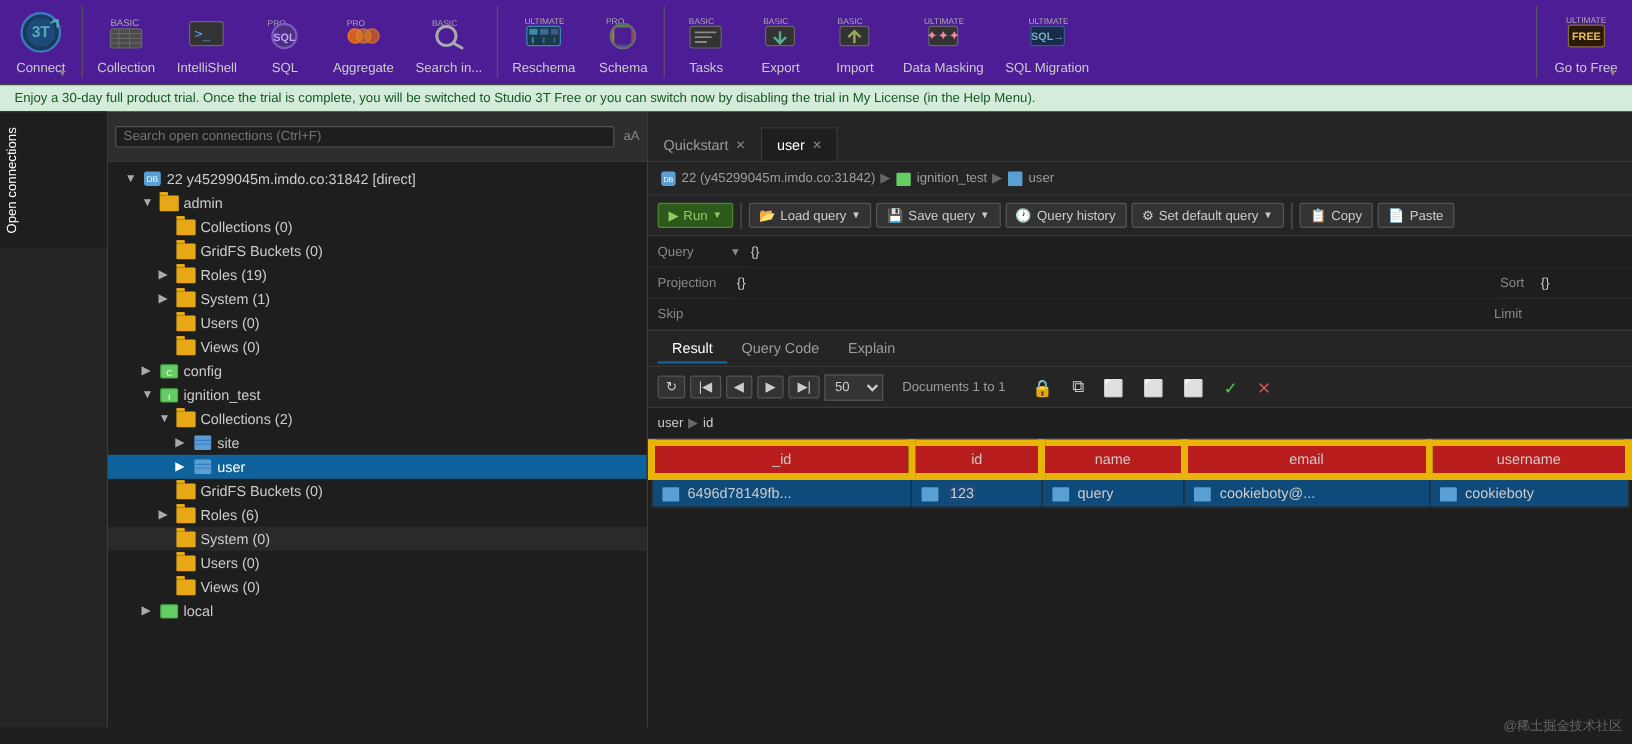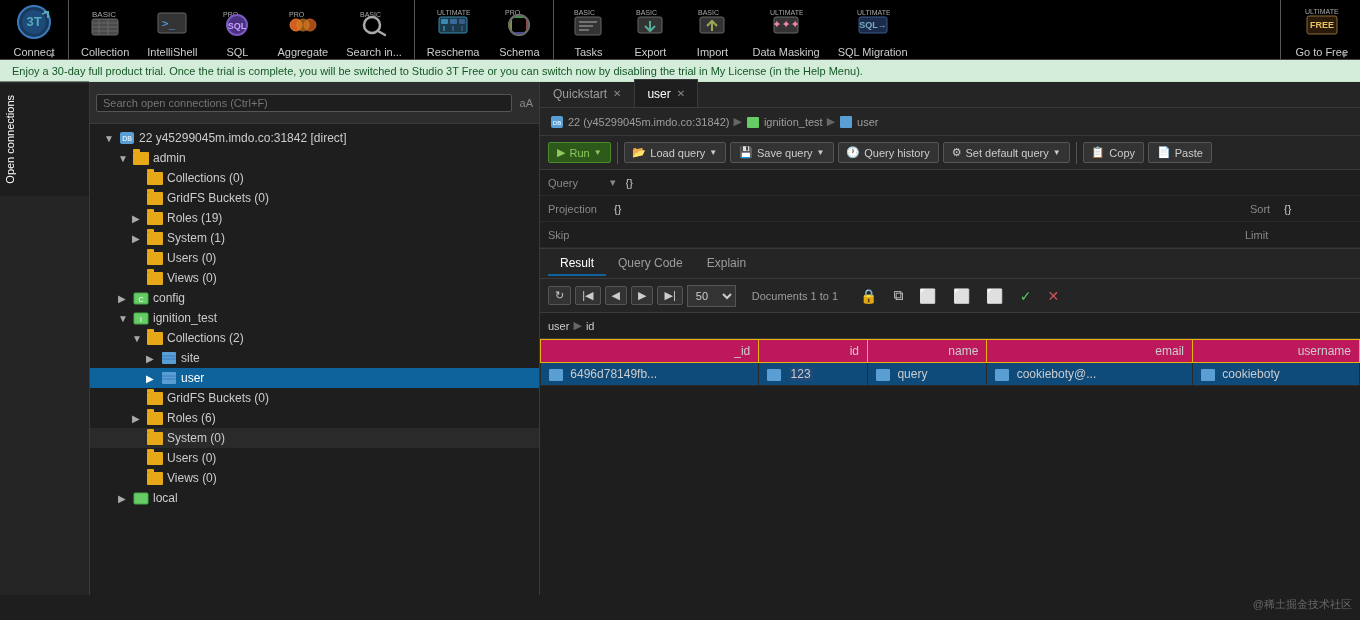--- a/index.html
+++ b/index.html
@@ -1,19 +1,19 @@
 <!DOCTYPE html>
 <html><head>
   <meta charset="utf-8">
   <style>
     * { box-sizing: border-box; margin: 0; padding: 0; }
     body { font-family: 'Segoe UI', Arial, sans-serif; font-size: 12px; background: #1e1e1e; color: #ccc; overflow: hidden; width: 1360px; height: 620px; }
 
     
-    .toolbar { display: flex; align-items: center; background: #000000; border-bottom: 1px solid #444; height: 60px; padding: 0 4px; gap: 2px; }
+    .toolbar { display: flex; align-items: center; background: #4c1d95; border-bottom: 1px solid #444; height: 71px; padding: 0 4px; gap: 2px; }
     .toolbar-item { display: flex; flex-direction: column; align-items: center; justify-content: center; padding: 4px 8px; min-width: 60px; cursor: pointer; height: 80px; color: #ccc; font-size: 11px; border-radius: 2px; position: relative; }
     .toolbar-item .icon-area { width: 40px; height: 40px; display: flex; align-items: center; justify-content: center; margin-bottom: 4px; }
     .toolbar-item .label { font-size: 11px; white-space: nowrap; }
     .toolbar-divider { width: 1px; background: #555; height: 60px; margin: 0 2px; }
 
     
     .notification-bar { background: #d4edda; color: #155724; padding: 4px 12px; font-size: 11px; border-bottom: 1px solid #c3e6cb; height: 22px; display: flex; align-items: center; }
 
     
     .main-layout { display: flex; height: calc(620px - 85px - 22px); }
@@ -37,21 +37,21 @@
     .indent-3 { padding-left: 42px; }
     .indent-4 { padding-left: 56px; }
     .tree-arrow { width: 14px; font-size: 10px; color: #aaa; flex-shrink: 0; }
     .tree-icon { width: 18px; height: 16px; flex-shrink: 0; display: flex; align-items: center; justify-content: center; margin-right: 3px; }
     .tree-label { font-size: 12px; color: #ccc; }
 
     
     .main-content { flex: 1; display: flex; flex-direction: column; background: #1e1e1e; }
 
     
-    .tab-bar { display: flex; background: #252526; border-bottom: 1px solid #3a3a3a; height: 26px; align-items: flex-end; }
+    .tab-bar { display: flex; background: #252526; border-bottom: 1px solid #3a3a3a; height: 42px; align-items: flex-end; }
     .tab { display: flex; align-items: center; padding: 0 12px; height: 28px; font-size: 12px; cursor: pointer; border: 1px solid transparent; border-bottom: none; color: #9d9d9d; gap: 6px; }
     .tab.active { background: #1e1e1e; border-color: #3a3a3a; color: #fff; }
     .tab-close { font-size: 10px; color: #888; cursor: pointer; }
 
     
     .breadcrumb { display: flex; align-items: center; padding: 4px 10px; background: #252526; border-bottom: 1px solid #3a3a3a; font-size: 11px; color: #9d9d9d; gap: 4px; height: 28px; }
     .breadcrumb-arrow { color: #666; }
 
     
     .query-toolbar { display: flex; align-items: center; padding: 4px 8px; background: #252526; border-bottom: 1px solid #3a3a3a; height: 34px; gap: 4px; }
@@ -78,21 +78,21 @@
     .result-nav-btn { padding: 2px 6px; background: #333; border: 1px solid #555; color: #ccc; font-size: 11px; cursor: pointer; border-radius: 2px; }
     .page-size-select { background: #333; border: 1px solid #555; color: #ccc; font-size: 11px; padding: 2px 4px; height: 22px; }
     .doc-count { font-size: 11px; color: #9d9d9d; margin: 0 12px; }
     .result-action-btn { padding: 2px 6px; background: transparent; border: none; color: #ccc; font-size: 14px; cursor: pointer; }
     .breadcrumb-path { display: flex; align-items: center; padding: 4px 8px; background: #1e1e1e; border-bottom: 1px solid #3a3a3a; height: 26px; font-size: 11px; color: #ccc; gap: 4px; }
     .path-arrow { color: #666; }
 
     
     .data-table { flex: 1; overflow: auto; }
     .data-table table { width: 100%; border-collapse: collapse; font-size: 12px; }
-    .data-table th { background: #be185d; color: #ccc; padding: 4px 8px; border: 1px solid #eab308; text-align: right; font-weight: normal; position: sticky; top: 0; }
+    .data-table th { background: #b91c1c; color: #ccc; padding: 4px 8px; border: 6px solid #eab308; text-align: center; font-weight: normal; position: sticky; top: 0; }
     .data-table td { padding: 4px 8px; border: 1px solid #2a2a2a; color: #ccc; background: #1e1e1e; white-space: nowrap; }
     .data-table tr.selected td { background: #0e4a7a; }
     .cell-icon { display: inline-block; width: 14px; height: 12px; background: #5a9fd4; border-radius: 1px; margin-right: 4px; vertical-align: middle; }
     .cell-value-highlight { background: #1e4a7a; padding: 0 2px; border-radius: 1px; }
 
     
     .watermark { position: fixed; bottom: 8px; right: 8px; color: #666; font-size: 11px; }
 
     
     ::-webkit-scrollbar { width: 8px; height: 8px; }

